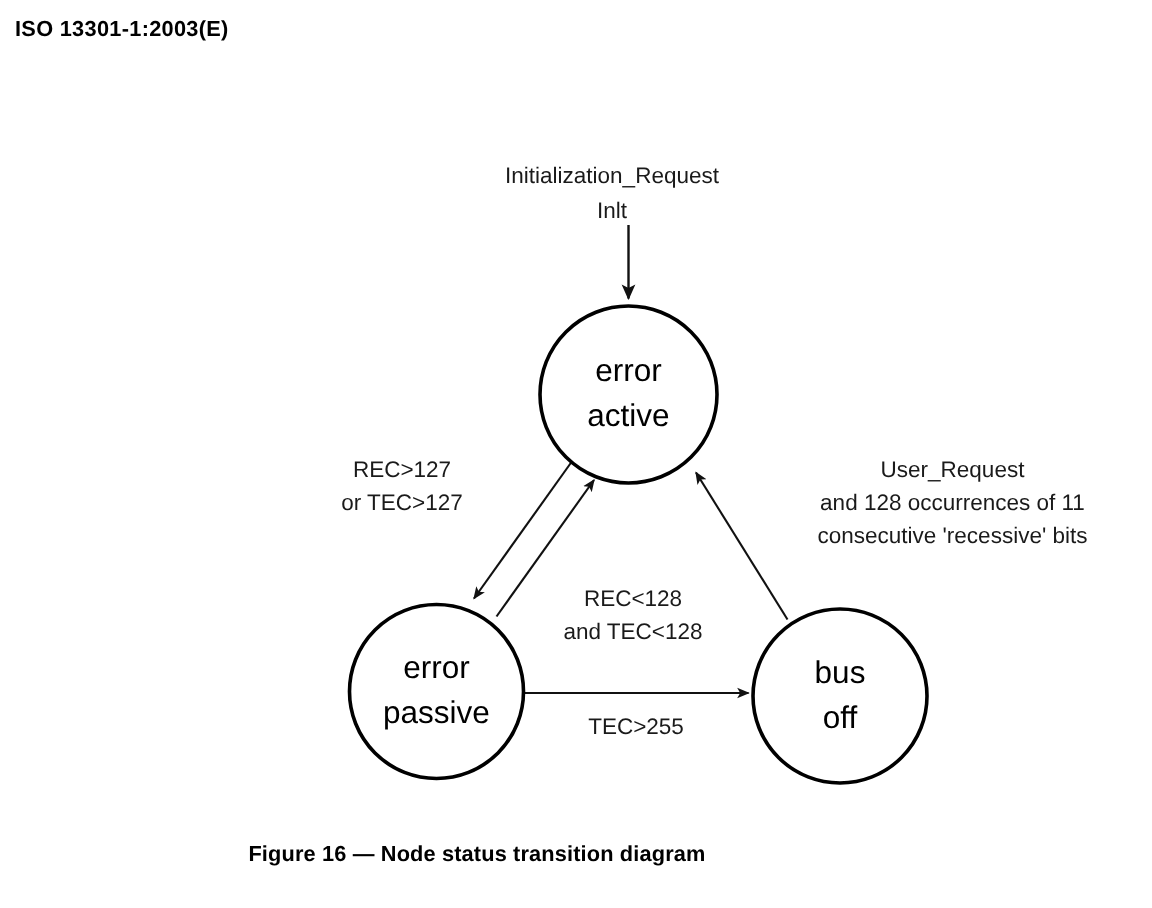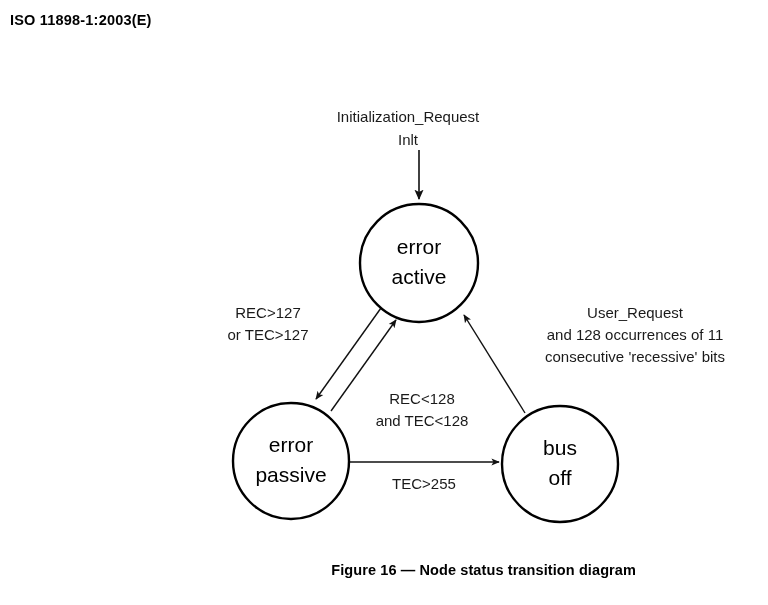--- a/index.html
+++ b/index.html
@@ -59,30 +59,30 @@
   .edge-line-thin {
     stroke: #111111;
     stroke-width: 1.4;
     fill: none;
   }
   #figure-caption {
     position: absolute;
     left: 0;
     top: 562px;
     width: 636px;
-    text-align: right;
+    text-align: center;
     font-size: 14.5px;
     font-weight: bold;
     letter-spacing: 0.1px;
   }
 </style>
 </head>
 <body>
 
-<div id="page-header">ISO 11898-1:2003(E)</div>
+<div id="page-header">ISO 13301-1:2003(E)</div>
 
 <div id="figure-area">
   <svg id="figure-svg" width="768" height="605" viewBox="0 0 768 605">
     <defs>
       <marker id="arrow-solid" viewBox="0 0 10 10" refX="9" refY="5" markerWidth="6.5" markerHeight="6.5" orient="auto-start-reverse">
         <path d="M 0 0.6 L 10 5 L 0 9.4 L 2.2 5 Z" fill="#111111"></path>
       </marker>
       <marker id="arrow-small" viewBox="0 0 10 10" refX="9" refY="5" markerWidth="6" markerHeight="6" orient="auto-start-reverse">
         <path d="M 0 0.8 L 10 5 L 0 9.2 L 2.4 5 Z" fill="#111111"></path>
       </marker>

